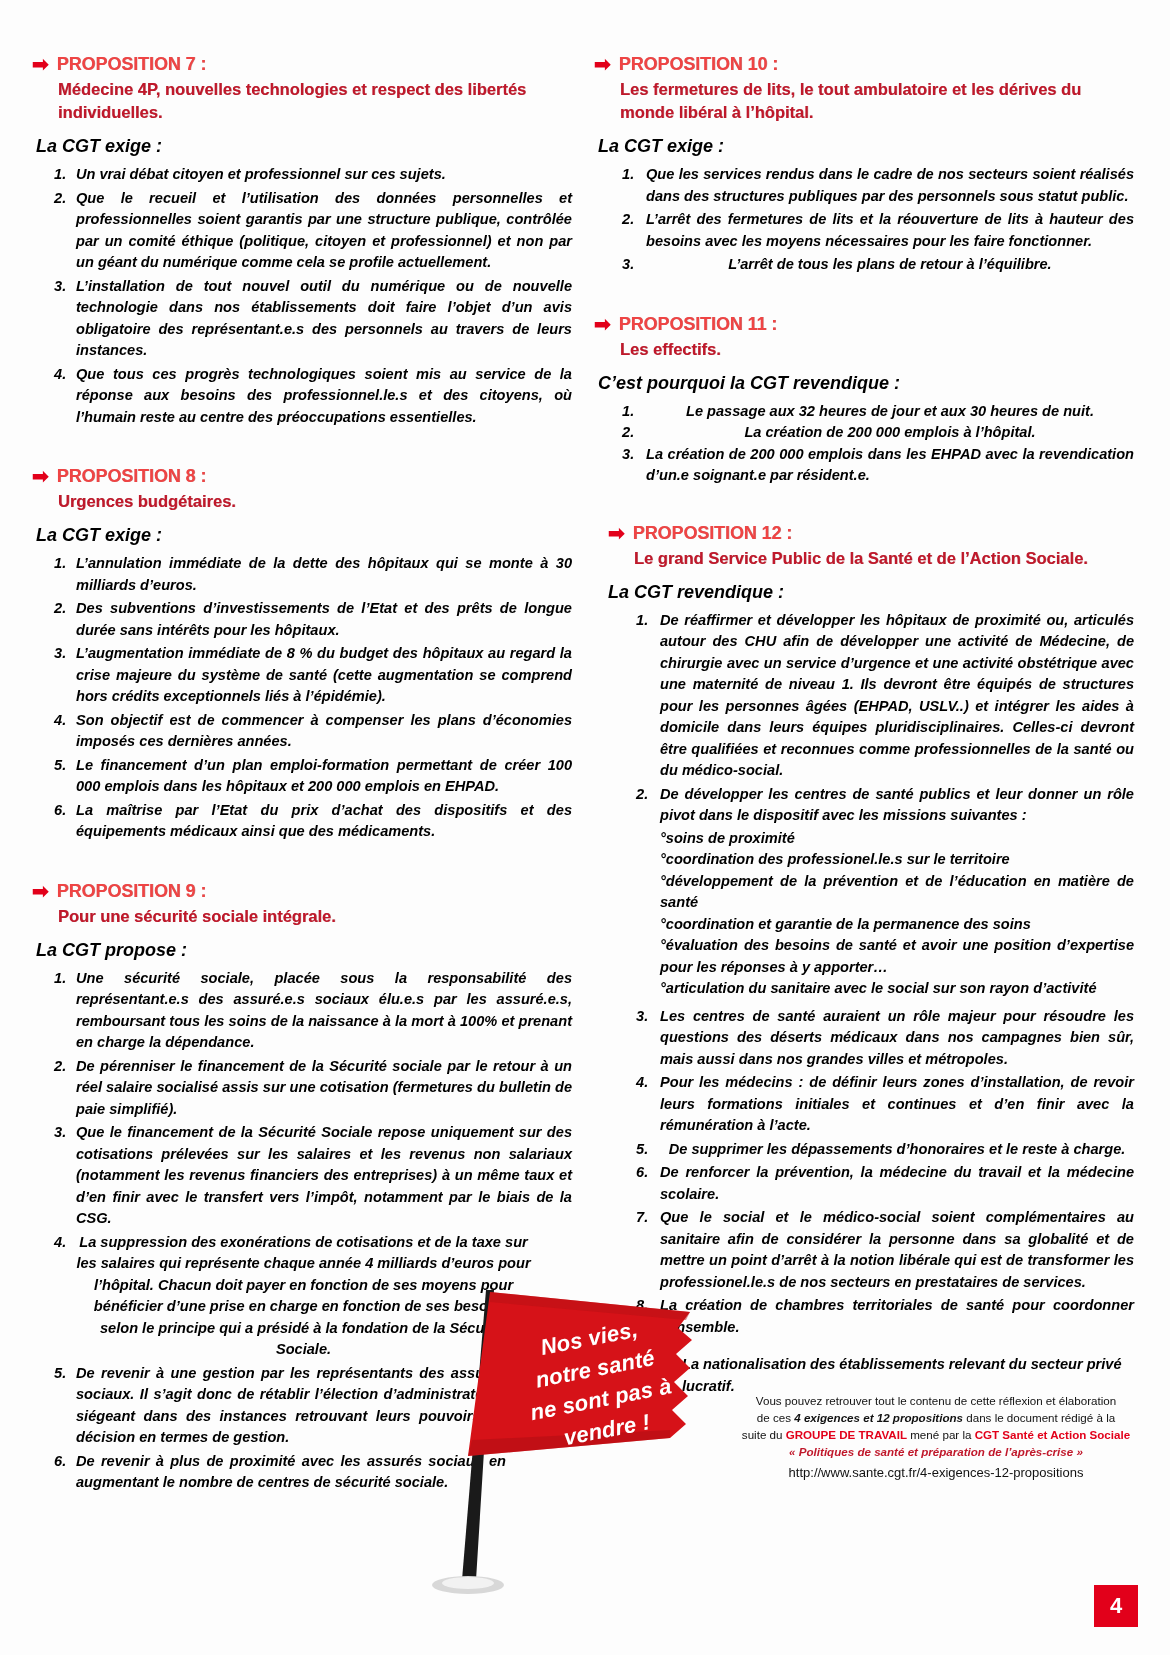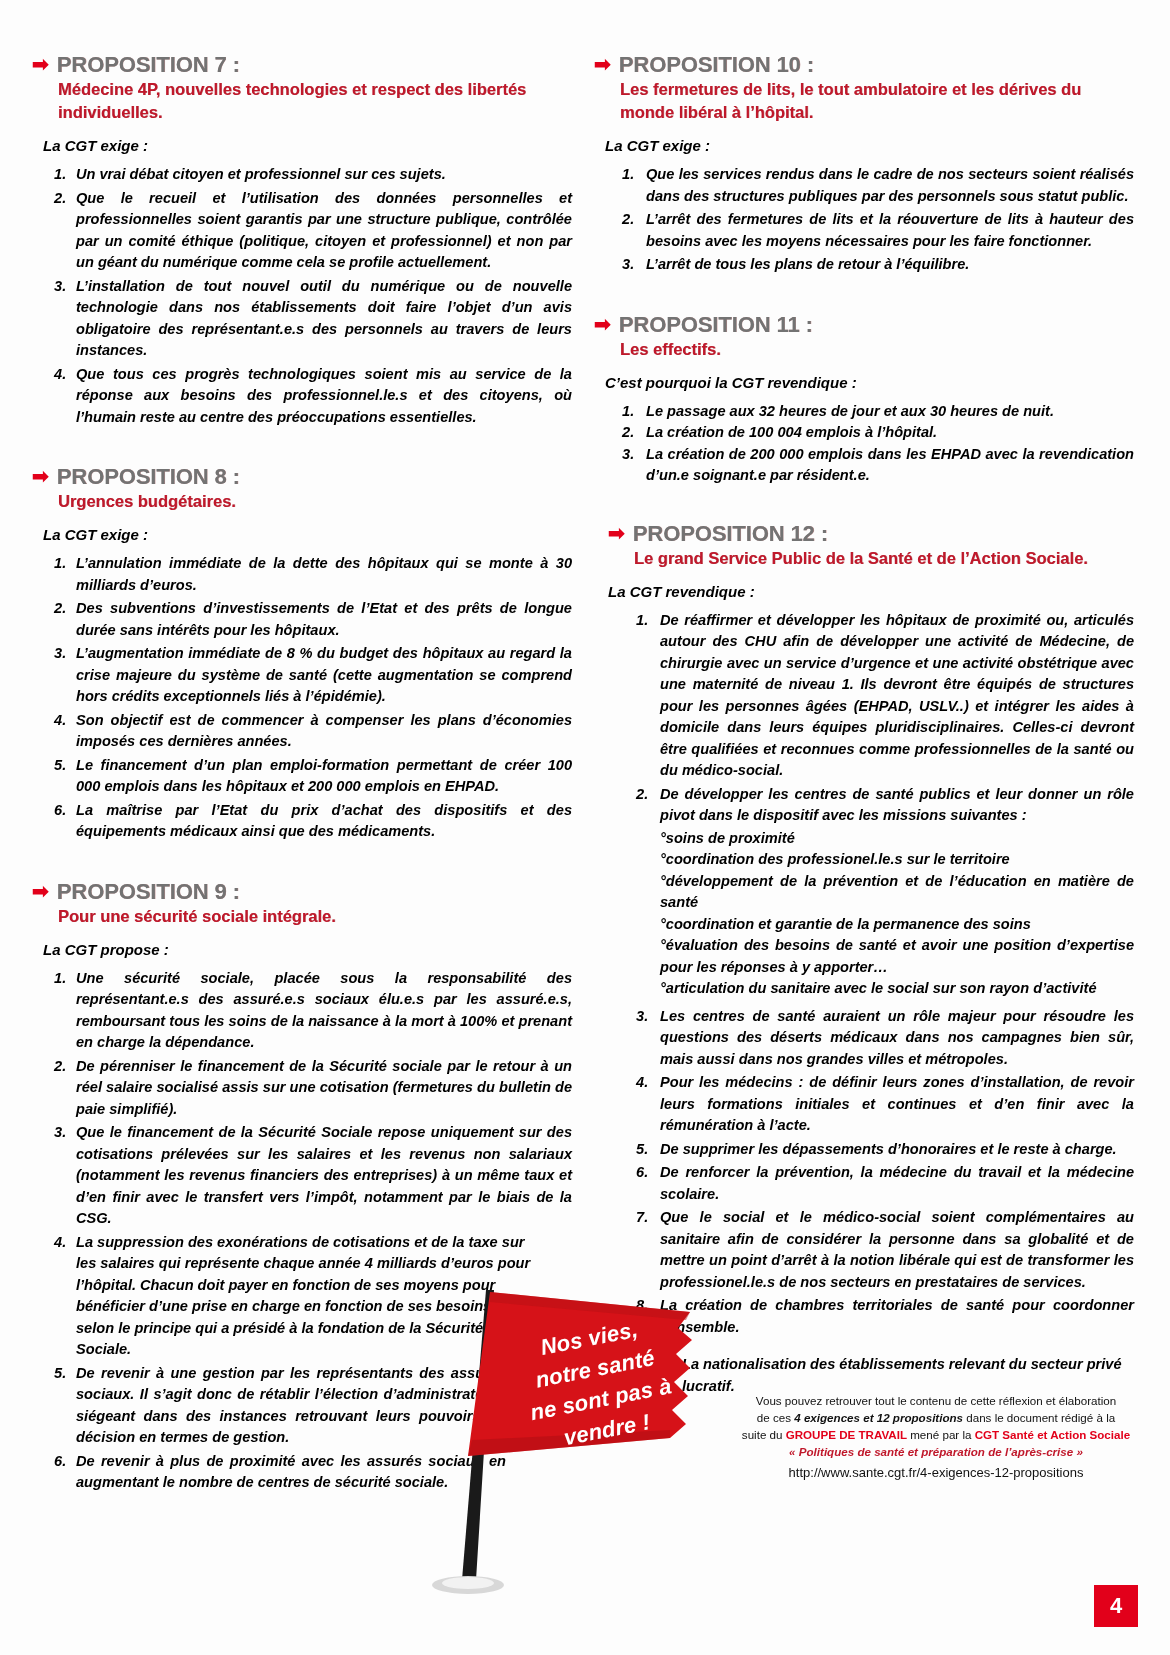--- a/index.html
+++ b/index.html
@@ -50,42 +50,42 @@
   }
   .arrow-icon {
     color: #e2001a;
     font-size: 20px;
     line-height: 23px;
     font-weight: bold;
     flex: 0 0 auto;
     margin-top: 1px;
   }
   .prop-number {
-    color: #737373;
-    font-size: 22px;
+    color: #ef4444;
+    font-size: 18px;
     font-weight: bold;
     letter-spacing: -0.1px;
     line-height: 25px;
     text-shadow: 0.4px 0.4px 0 rgba(120,10,10,.45);
   }
   .prop-subtitle {
     color: #c0182b;
     font-size: 16.5px;
     font-weight: bold;
     line-height: 23px;
     margin: 1px 0 0 26px;
     text-shadow: 0.4px 0.4px 0 rgba(120,10,10,.45);
   }
 
   
   .lead {
-    font-size: 15px;
-    font-style: italic;
-    font-weight: bold;
-    margin: 12px 0 8px 11px;
+    font-size: 18px;
+    font-style: italic;
+    font-weight: bold;
+    margin: 12px 0 8px 4px;
     line-height: 20px;
   }
   .lead.indent { margin-left: 14px; }
 
   
   ol.items {
     margin: 0 0 0 0;
     padding-left: 0;
     list-style: none;
     counter-reset: li;
@@ -103,21 +103,21 @@
   }
   ol.items > li::before {
     content: counter(li) ".";
     position: absolute;
     left: 22px;
     top: 0;
     font-style: italic;
     font-weight: bold;
     font-size: 14.6px;
   }
-  ol.items > li.nojustify { text-align: left; }
+  ol.items > li.nojustify { text-align: center; }
   ol.items.tight > li { margin-bottom: 0px; }
   ol.items.wide-indent > li { padding-left: 52px; }
   ol.items.wide-indent > li::before { left: 28px; }
 
   .sub-lines {
     margin-top: 1px;
   }
   .sub-lines .sl {
     font-size: 14.6px;
     font-style: italic;
@@ -290,21 +290,21 @@
       <div class="prop">
         <div class="prop-title-row">
           <span class="arrow-icon">➡</span>
           <span class="prop-number">PROPOSITION 11 :</span>
         </div>
         <div class="prop-subtitle">Les effectifs.</div>
       </div>
       <div class="lead">C’est pourquoi la CGT revendique :</div>
       <ol class="items tight wide-indent">
         <li class="nojustify">Le passage aux 32 heures de jour et aux 30 heures de nuit.</li>
-        <li class="nojustify">La création de 100 004 emplois à l’hôpital.</li>
+        <li class="nojustify">La création de 200 000 emplois à l’hôpital.</li>
         <li>La création de 200 000 emplois dans les EHPAD avec la revendication d’un.e soignant.e par résident.e.</li>
       </ol>
 
       <div class="gap-lg"></div>
 
       <div class="prop" style="margin-left:14px">
         <div class="prop-title-row">
           <span class="arrow-icon">➡</span>
           <span class="prop-number">PROPOSITION 12 :</span>
         </div>

